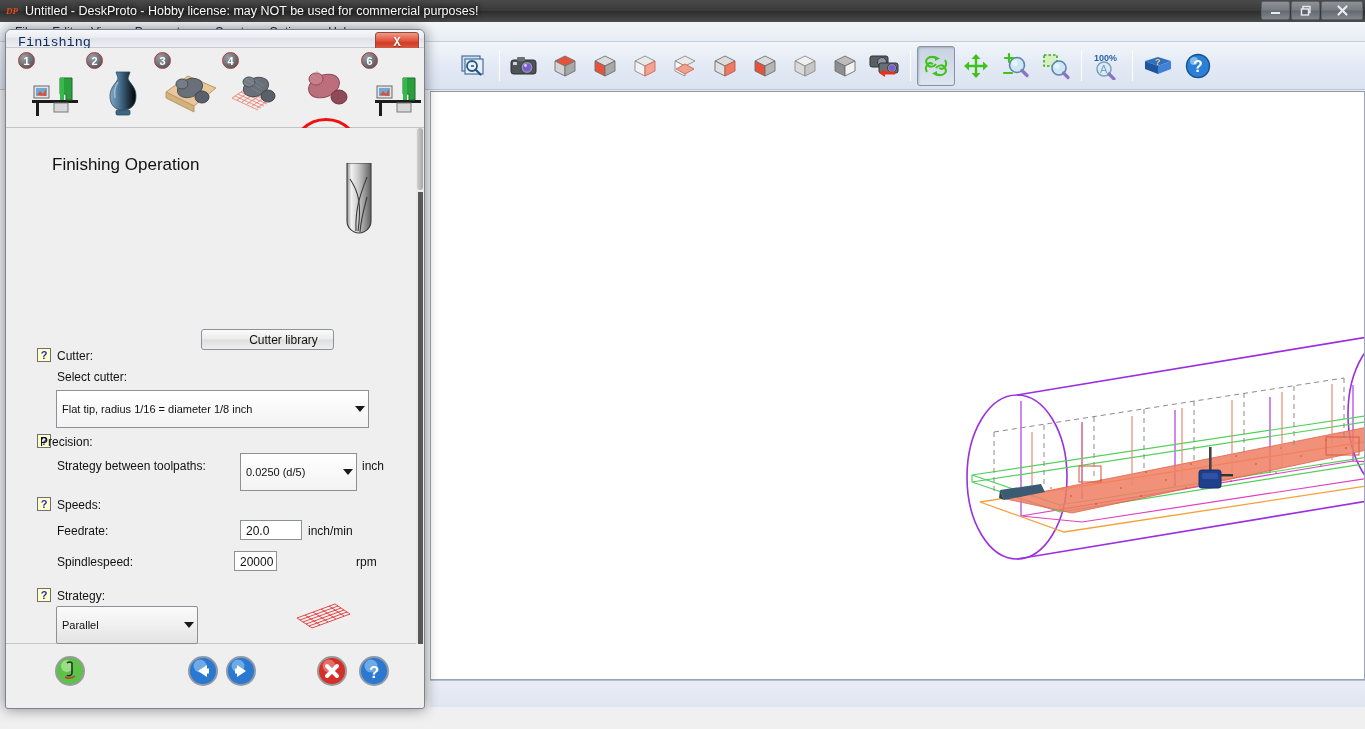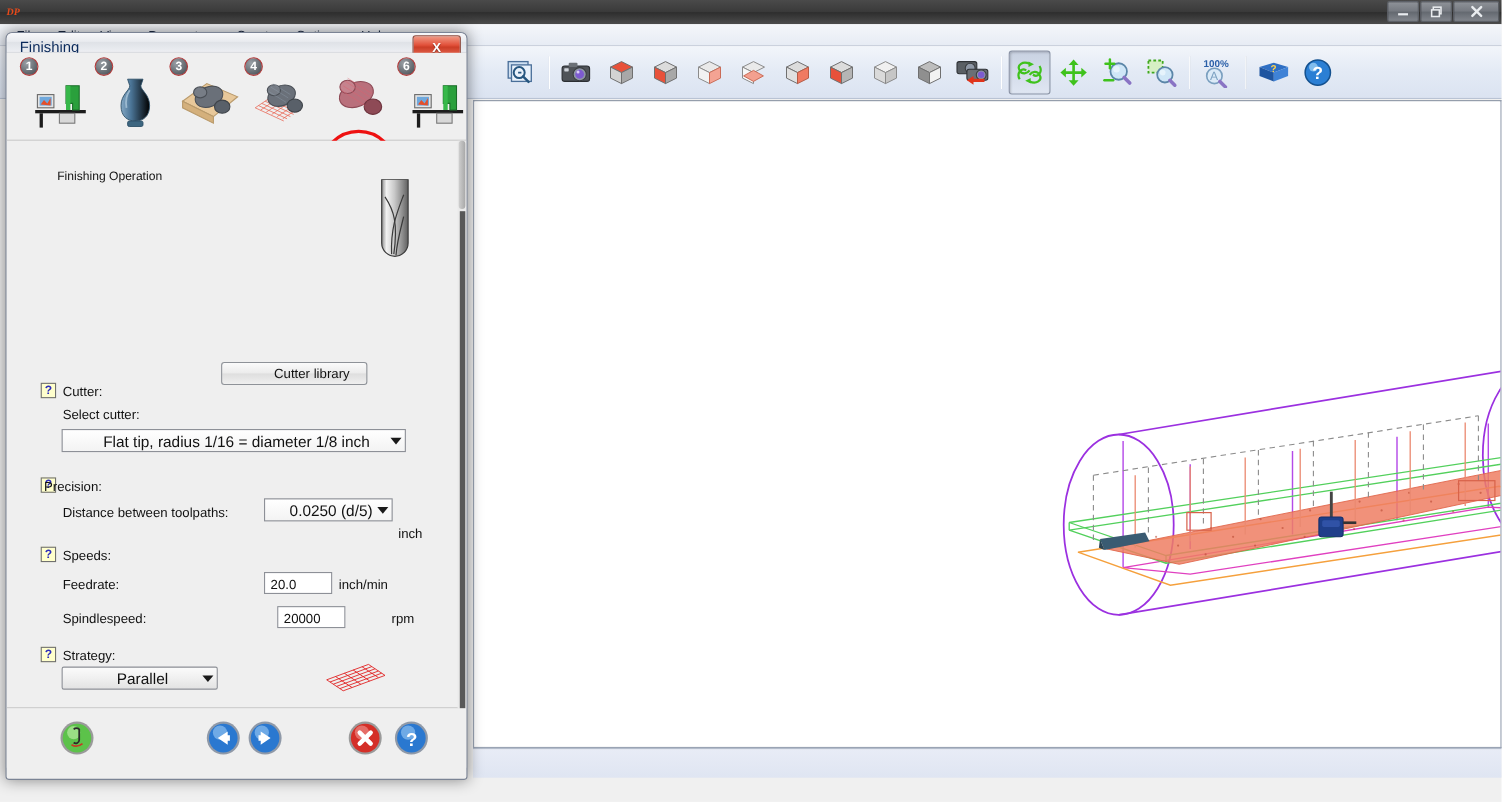--- a/index.html
+++ b/index.html
@@ -146,20 +146,21 @@
     border-radius: 6px 6px 3px 3px;
     box-shadow: 0 0 14px rgba(0,0,0,0.45);
     overflow: hidden;
   }
   #dlg-titlebar {
     position: relative;
     height: 18px;
     background: linear-gradient(to bottom,#f7f8fa 0%,#e9ebef 45%,#dfe2e7 50%,#eceef2 100%);
     border-bottom: 1px solid #c6cad2;
     border-radius: 5px 5px 0 0;
+    font-family: Liberation Mono, monospace;
   }
   #dlg-title {
     position: absolute; left: 12px; top: 5px;
     font-size: 13.5px; color: #0b2a5b;
   }
   #dlg-close {
     position: absolute; right: 5px; top: 2px;
     width: 44px; height: 21px;
     border: 1px solid #8e4c40;
     border-radius: 3px;
@@ -240,27 +241,26 @@
     position: absolute;
     height: 20px;
     background: #ffffff;
     border: 1px solid #8d9097;
     color: #111; font-size: 12px;
     padding: 1px 5px;
     display: flex; align-items: flex-end;
   }
   .combo {
     position: absolute;
-    height: 21px;
+    height: 38px;
     background: linear-gradient(to bottom,#ffffff,#f3f3f3);
     border: 1px solid #8d9097;
-    font-size: 14px; color: #111;
+    font-size: 11px; color: #111;
     display: flex; align-items: center;
     padding-left: 5px;
-    justify-content: center;
   }
   .combo .arrow {
     position: absolute; right: 3px; top: 50%;
     transform: translateY(-50%);
     width: 0; height: 0;
     border-left: 5px solid transparent;
     border-right: 5px solid transparent;
     border-top: 6px solid #1a1a1a;
   }
   .combo.shaded {
@@ -293,20 +293,21 @@
   
   #model-svg { position: absolute; left: 0; top: 0; }
 </style>
 </head>
 <body>
 
 <div id="app-window">
 
   <div id="title-bar">
     <div class="app-icon">DP</div>
+    <div class="title-text">Untitled - DeskProto - Hobby license: may NOT be used for commercial purposes!</div>
     <div id="win-buttons">
       <div class="wbtn">
         <svg width="11" height="11" viewBox="0 0 11 11">
             <rect x="1" y="7" width="9" height="2" fill="#e9ecef"></rect>
           </svg>
       </div>
       <div class="wbtn">
         <svg width="12" height="12" viewBox="0 0 12 12">
           <rect x="3" y="1.5" width="7" height="6" fill="none" stroke="#e9ecef" stroke-width="1.4"></rect>
           <rect x="1.5" y="4" width="7" height="6" fill="#5f646b" stroke="#e9ecef" stroke-width="1.4"></rect>
@@ -740,21 +741,21 @@
       <div id="step-highlight"></div>
     </div>
 
     <div id="dlg-body">
 
       <div id="dlg-scroll-gutter">
         <div id="dlg-scroll-thumb"></div>
         <div id="dlg-scroll-track"></div>
       </div>
 
-      <div class="lbl" style="left:46px; top:27px; font-size:11px;">Finishing Operation</div>
+      <div class="lbl" style="left:46px; top:27px; font-size:17px;">Finishing Operation</div>
 
       <div style="position:absolute; left:325px; top:35px;">
         <svg width="56" height="92" viewBox="0 0 56 92">
           <defs>
             <linearGradient id="mill" x1="0" y1="0" x2="1" y2="0">
               <stop offset="0%" stop-color="#8d8d8d"></stop>
               <stop offset="18%" stop-color="#f2f2f2"></stop>
               <stop offset="48%" stop-color="#c9c9c9"></stop>
               <stop offset="80%" stop-color="#8a8a8a"></stop>
               <stop offset="100%" stop-color="#5f5f5f"></stop>
@@ -773,38 +774,38 @@
       <div class="lbl" style="left:51px; top:221px;">Cutter:</div>
       <div class="lbl" style="left:51px; top:242px;">Select cutter:</div>
       <div class="pushbtn" style="left:195px; top:201px; width:133px; height:21px;">Cutter library</div>
       <div class="combo" style="left:50px; top:262px; width:313px;">
         <span>Flat tip, radius 1/16 = diameter 1/8 inch</span>
         <span class="arrow"></span>
       </div>
 
       <div class="help-q" style="left:31px; top:306px;">?</div>
       <div class="lbl" style="left:34px; top:307px;">Precision:</div>
-      <div class="lbl" style="left:51px; top:331px;">Distance between toolpaths:</div>
+      <div class="lbl" style="left:51px; top:331px;">Strategy between toolpaths:</div>
       <div class="combo" style="left:234px; top:325px; width:117px;">
         <span>0.0250  (d/5)</span>
         <span class="arrow"></span>
       </div>
-      <div class="lbl" style="left:356px; top:331px;margin-top:19px;">inch</div>
+      <div class="lbl" style="left:356px; top:331px;">inch</div>
 
       <div class="help-q" style="left:31px; top:369px;">?</div>
       <div class="lbl" style="left:51px; top:370px;">Speeds:</div>
 
       <div class="lbl" style="left:51px; top:396px;">Feedrate:</div>
       <div class="textbox" style="left:234px; top:392px; width:62px;">
         <span>20.0</span>
       </div>
       <div class="lbl" style="left:302px; top:396px;">inch/min</div>
 
       <div class="lbl" style="left:51px; top:427px;">Spindlespeed:</div>
-      <div class="textbox" style="left:246px; top:423px; width:62px;">
+      <div class="textbox" style="left:228px; top:423px; width:43px;">
         <span>20000</span>
       </div>
       <div class="lbl" style="left:302px; top:427px;margin-left:48px;">rpm</div>
 
       <div class="help-q" style="left:31px; top:460px;">?</div>
       <div class="lbl" style="left:51px; top:461px;">Strategy:</div>
       <div class="combo shaded" style="left:50px; top:478px; width:142px;">
         <span>Parallel</span>
         <span class="arrow"></span>
       </div>

